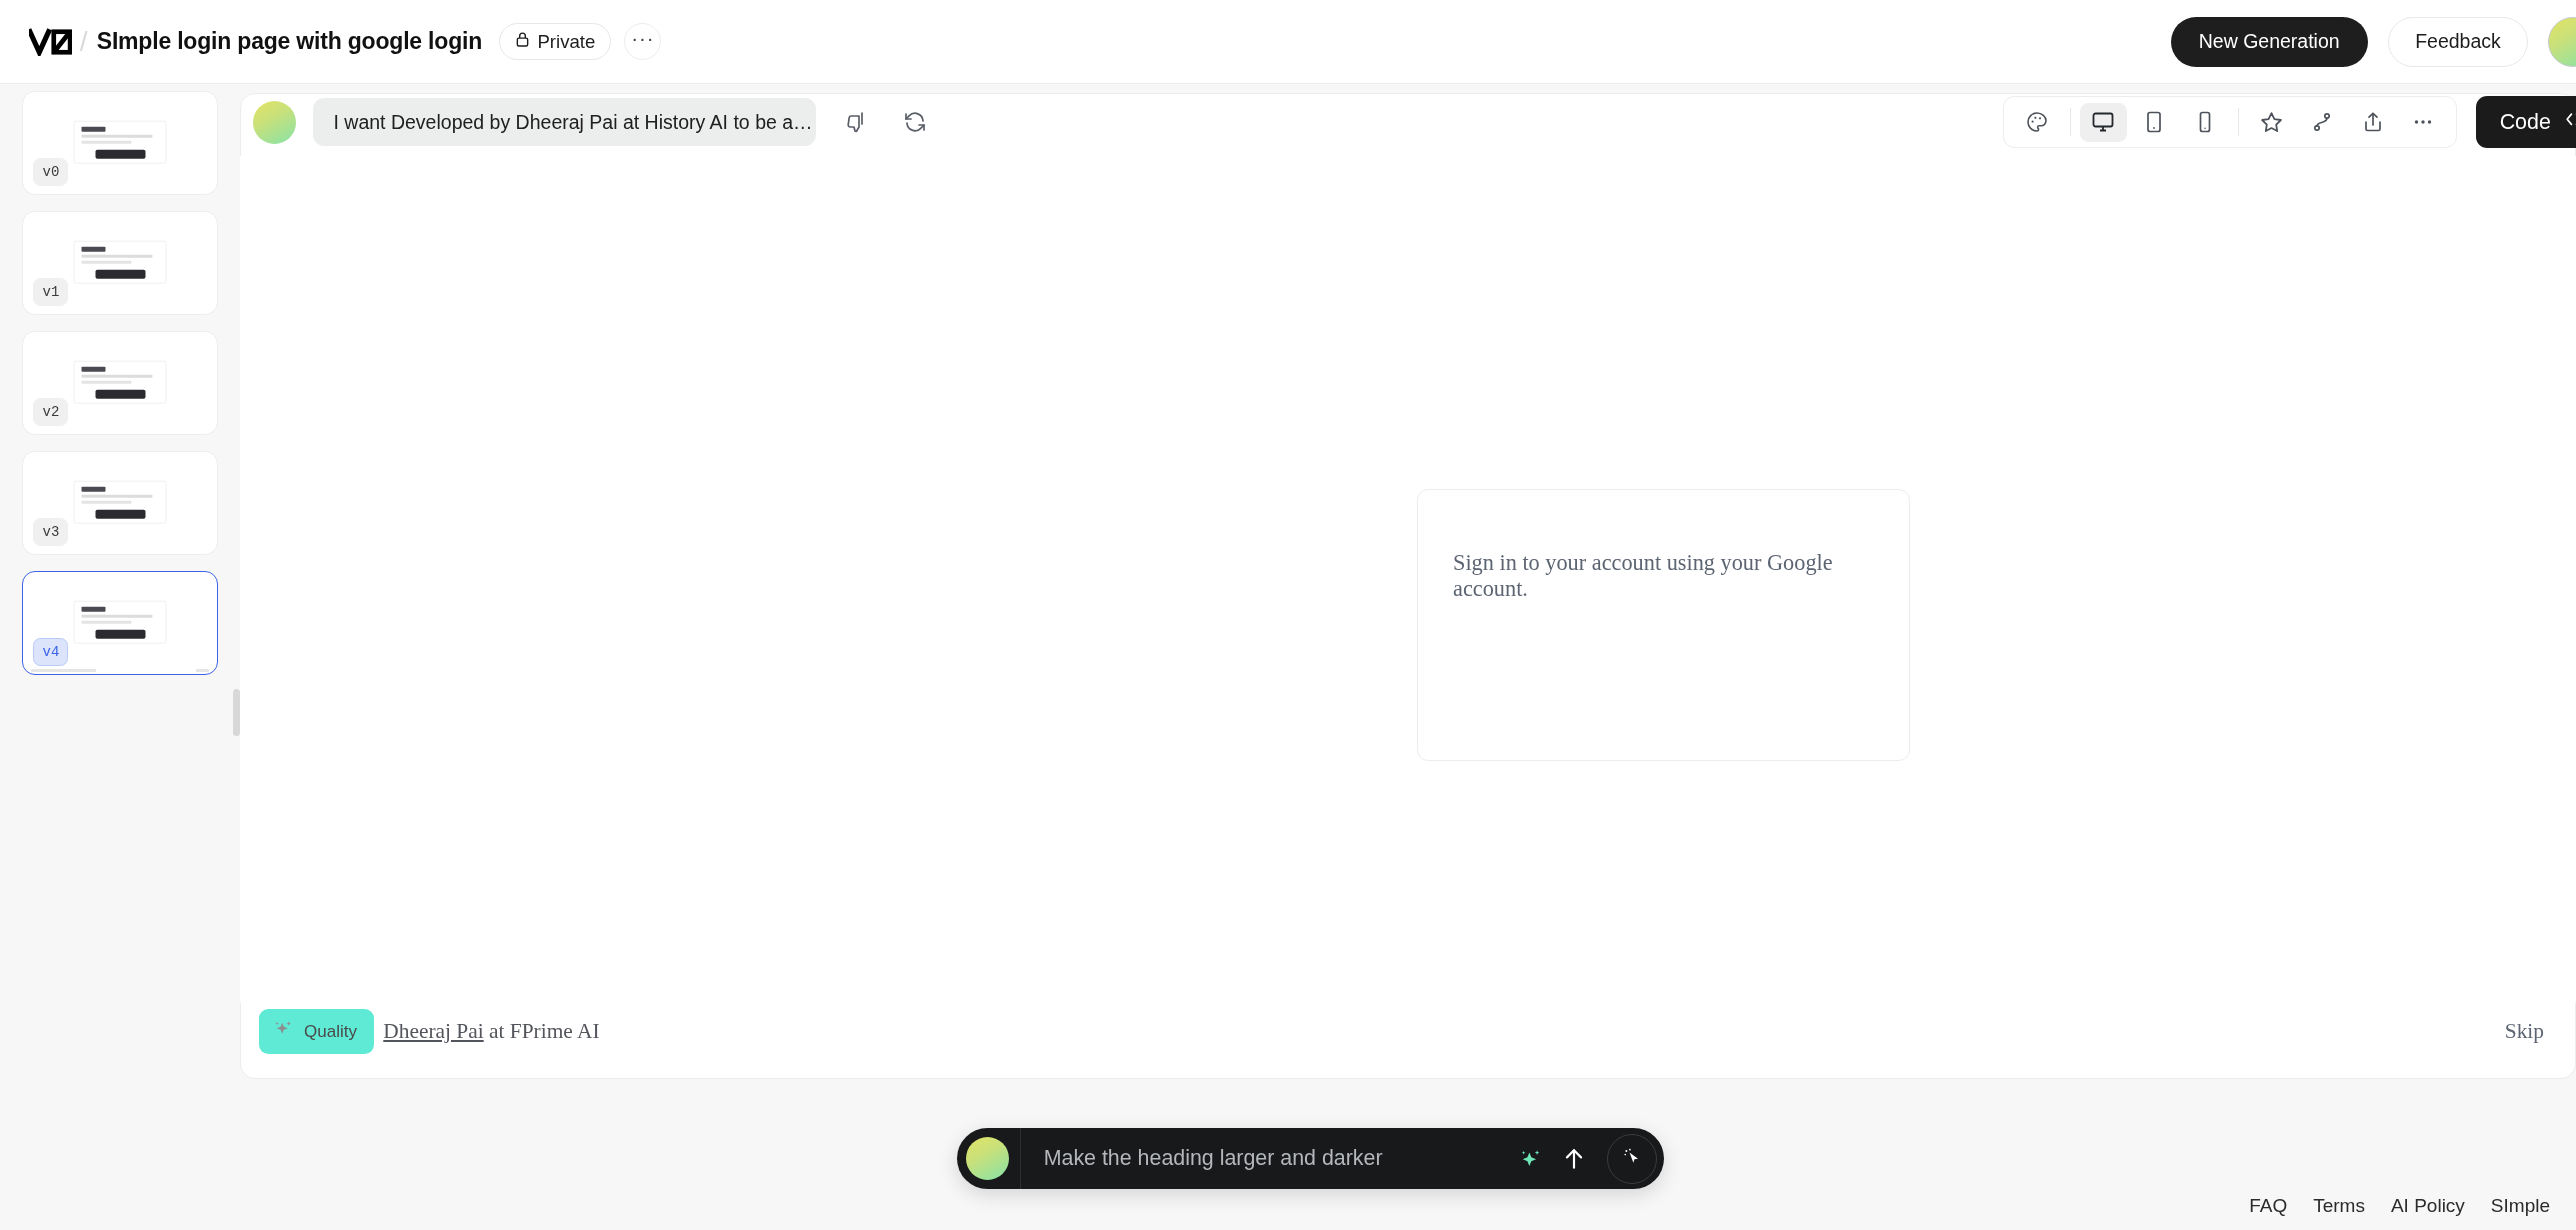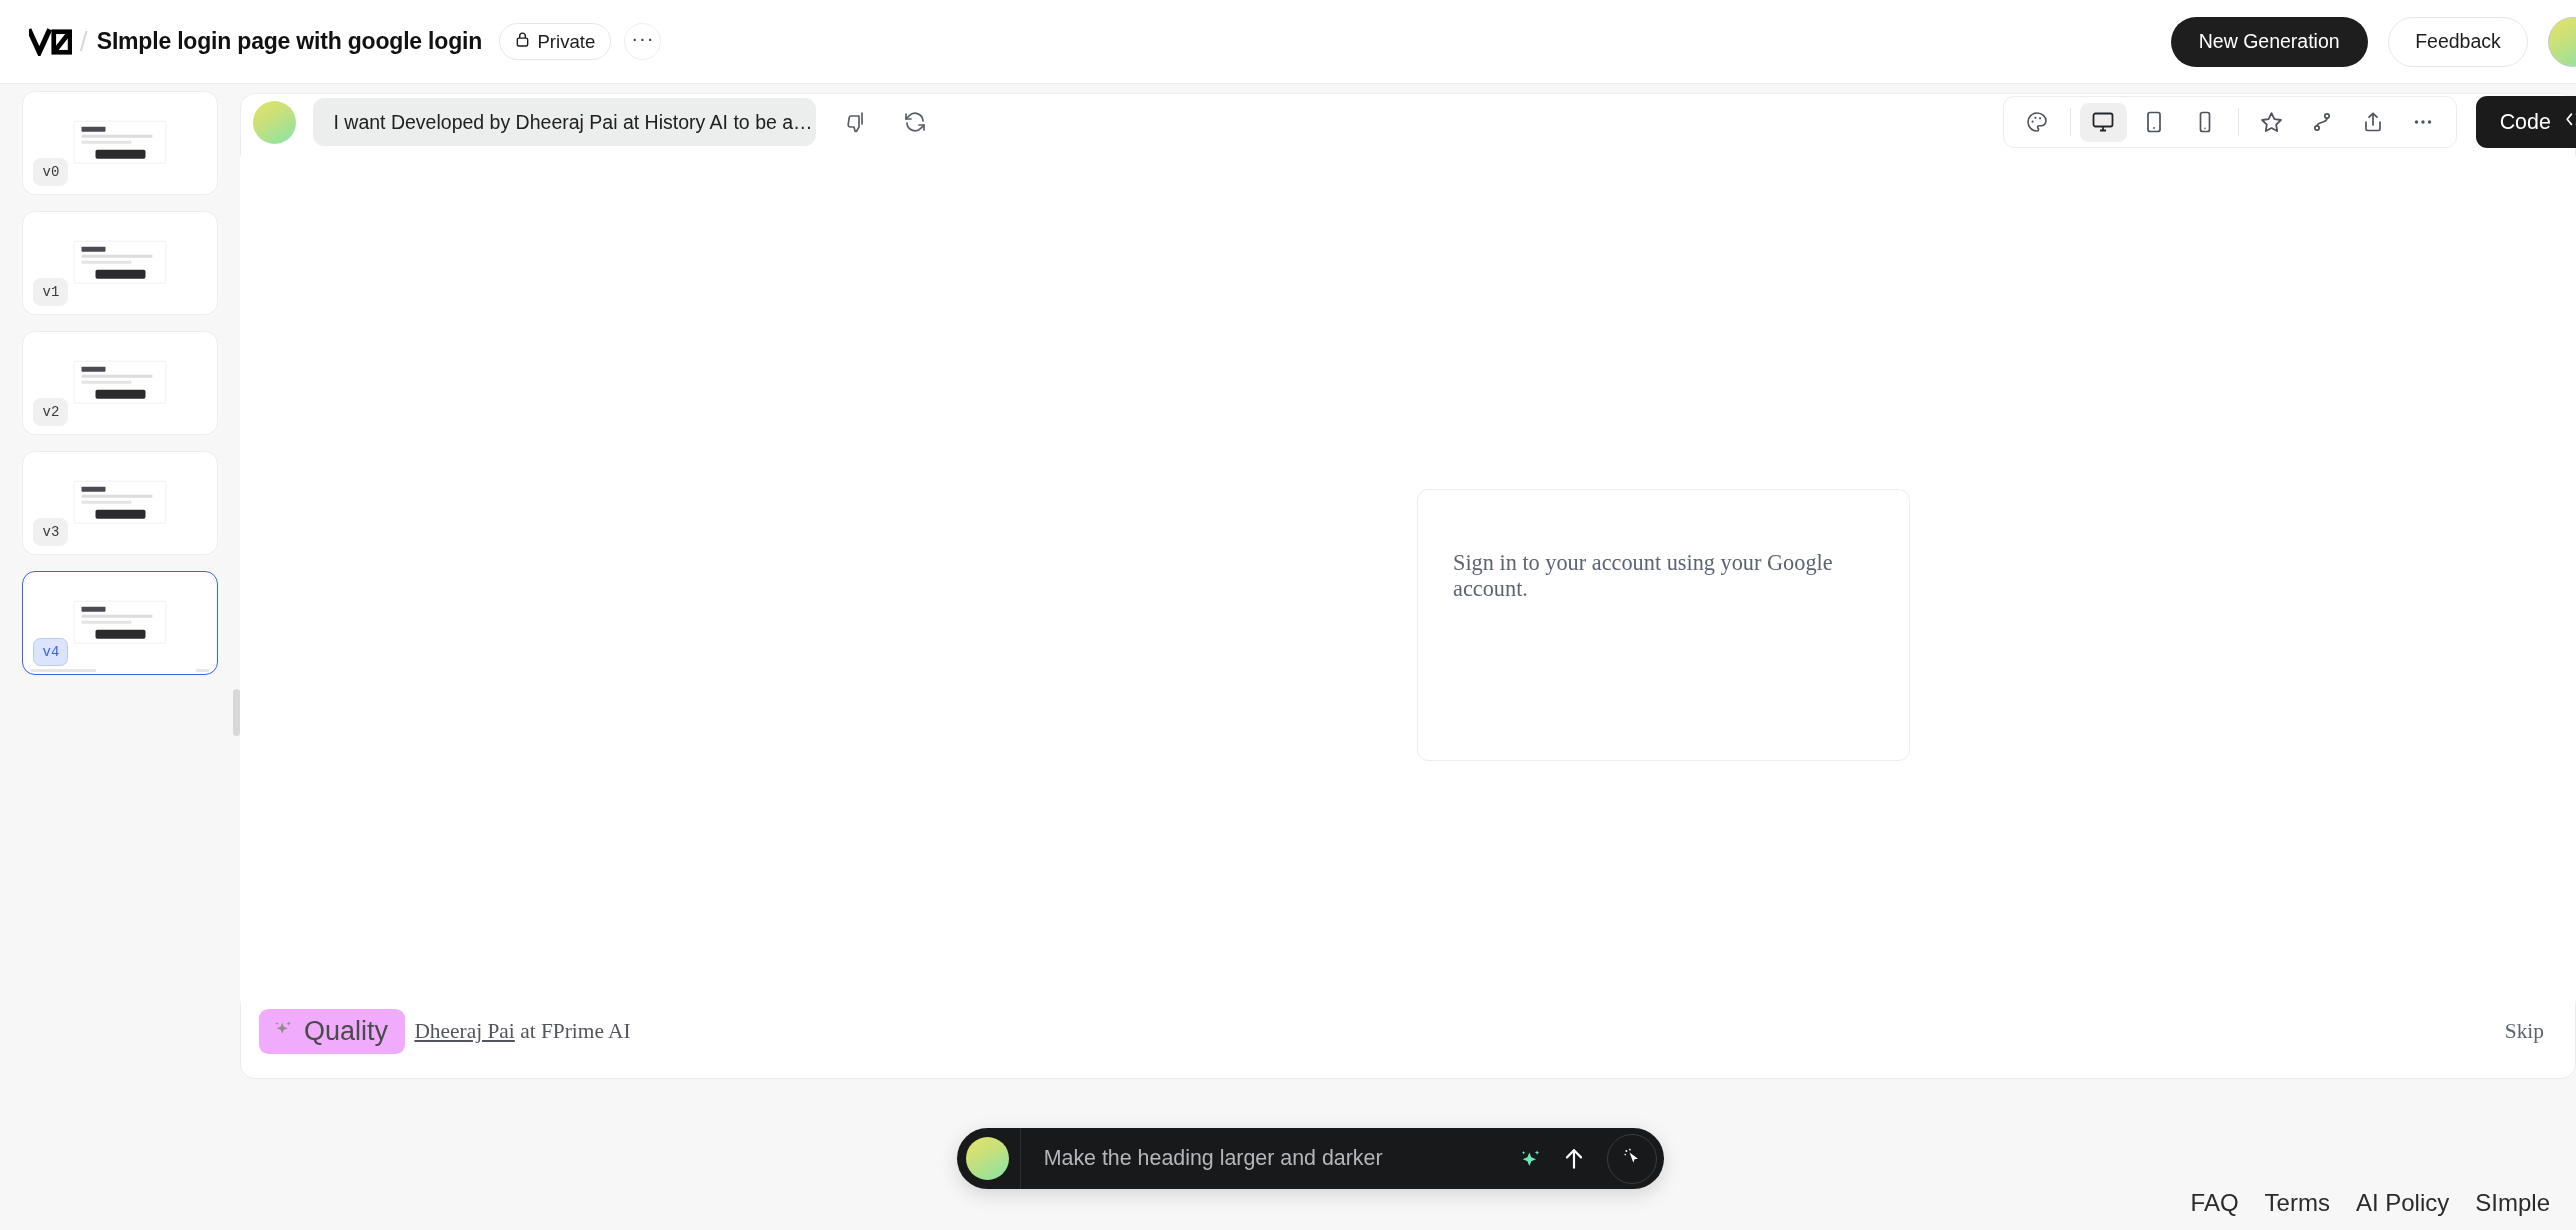--- a/index.html
+++ b/index.html
@@ -138,23 +138,23 @@
     border-radius: 7.4px; display: flex; align-items: center; justify-content: center; gap: 15px;
     font-size: 22.3px; color: #6e7683; font-family: "Liberation Serif", serif;
   }
 
   
   .quality-bar {
     position: absolute; left: 240px; top: 986px; width: 2336px; height: 91px;
     display: flex; align-items: center; background: transparent;
   }
   .quality-chip {
-    margin-left: 18.6px; height: 45px; padding: 0 17px 0 13px; background: #f0abfc;
+    margin-left: 18.6px; height: 45px; padding: 0 17px 0 13px; background: #5eead4;
     border-radius: 9.3px; display: flex; align-items: center; gap: 10.2px;
-    font-size: 27px; color: #4a4a4a; font-family: "Liberation Sans", sans-serif;
+    font-size: 17px; color: #4a4a4a; font-family: "Liberation Sans", sans-serif;
   }
   .quality-credit {
     margin-left: 9.3px; font-size: 21.4px; color: #53555c; font-family: "Liberation Serif", serif;
   }
   .quality-credit u { text-decoration: underline; margin-top: 22px; }
   .skip-link {
     margin-left: auto; margin-right: 32px; font-size: 21.4px; color: #5c6472;
     font-family: "Liberation Serif", serif;
   }
 
@@ -176,21 +176,21 @@
   }
   .pb-icon { width: 43px; height: 43px; display: flex; align-items: center; justify-content: center; }
   .pb-cursor-btn {
     width: 50px; height: 50px; margin: 0 7.4px 0 11.2px; border-radius: 50%;
     border: 0.9px solid #3a3c40; display: flex; align-items: center; justify-content: center;
   }
 
   
   .footer-links {
     position: absolute; right: 26px; bottom: 13px; display: flex; gap: 26px;
-    font-size: 24px; color: #2b2b2b;
+    font-size: 19px; color: #2b2b2b;
   }
 </style>
 </head>
 <body>
 
 <div class="app">
 
   <div class="topbar">
     <div class="logo-wrap">
       <svg width="43" height="28" viewBox="0 0 46 30" fill="none">

